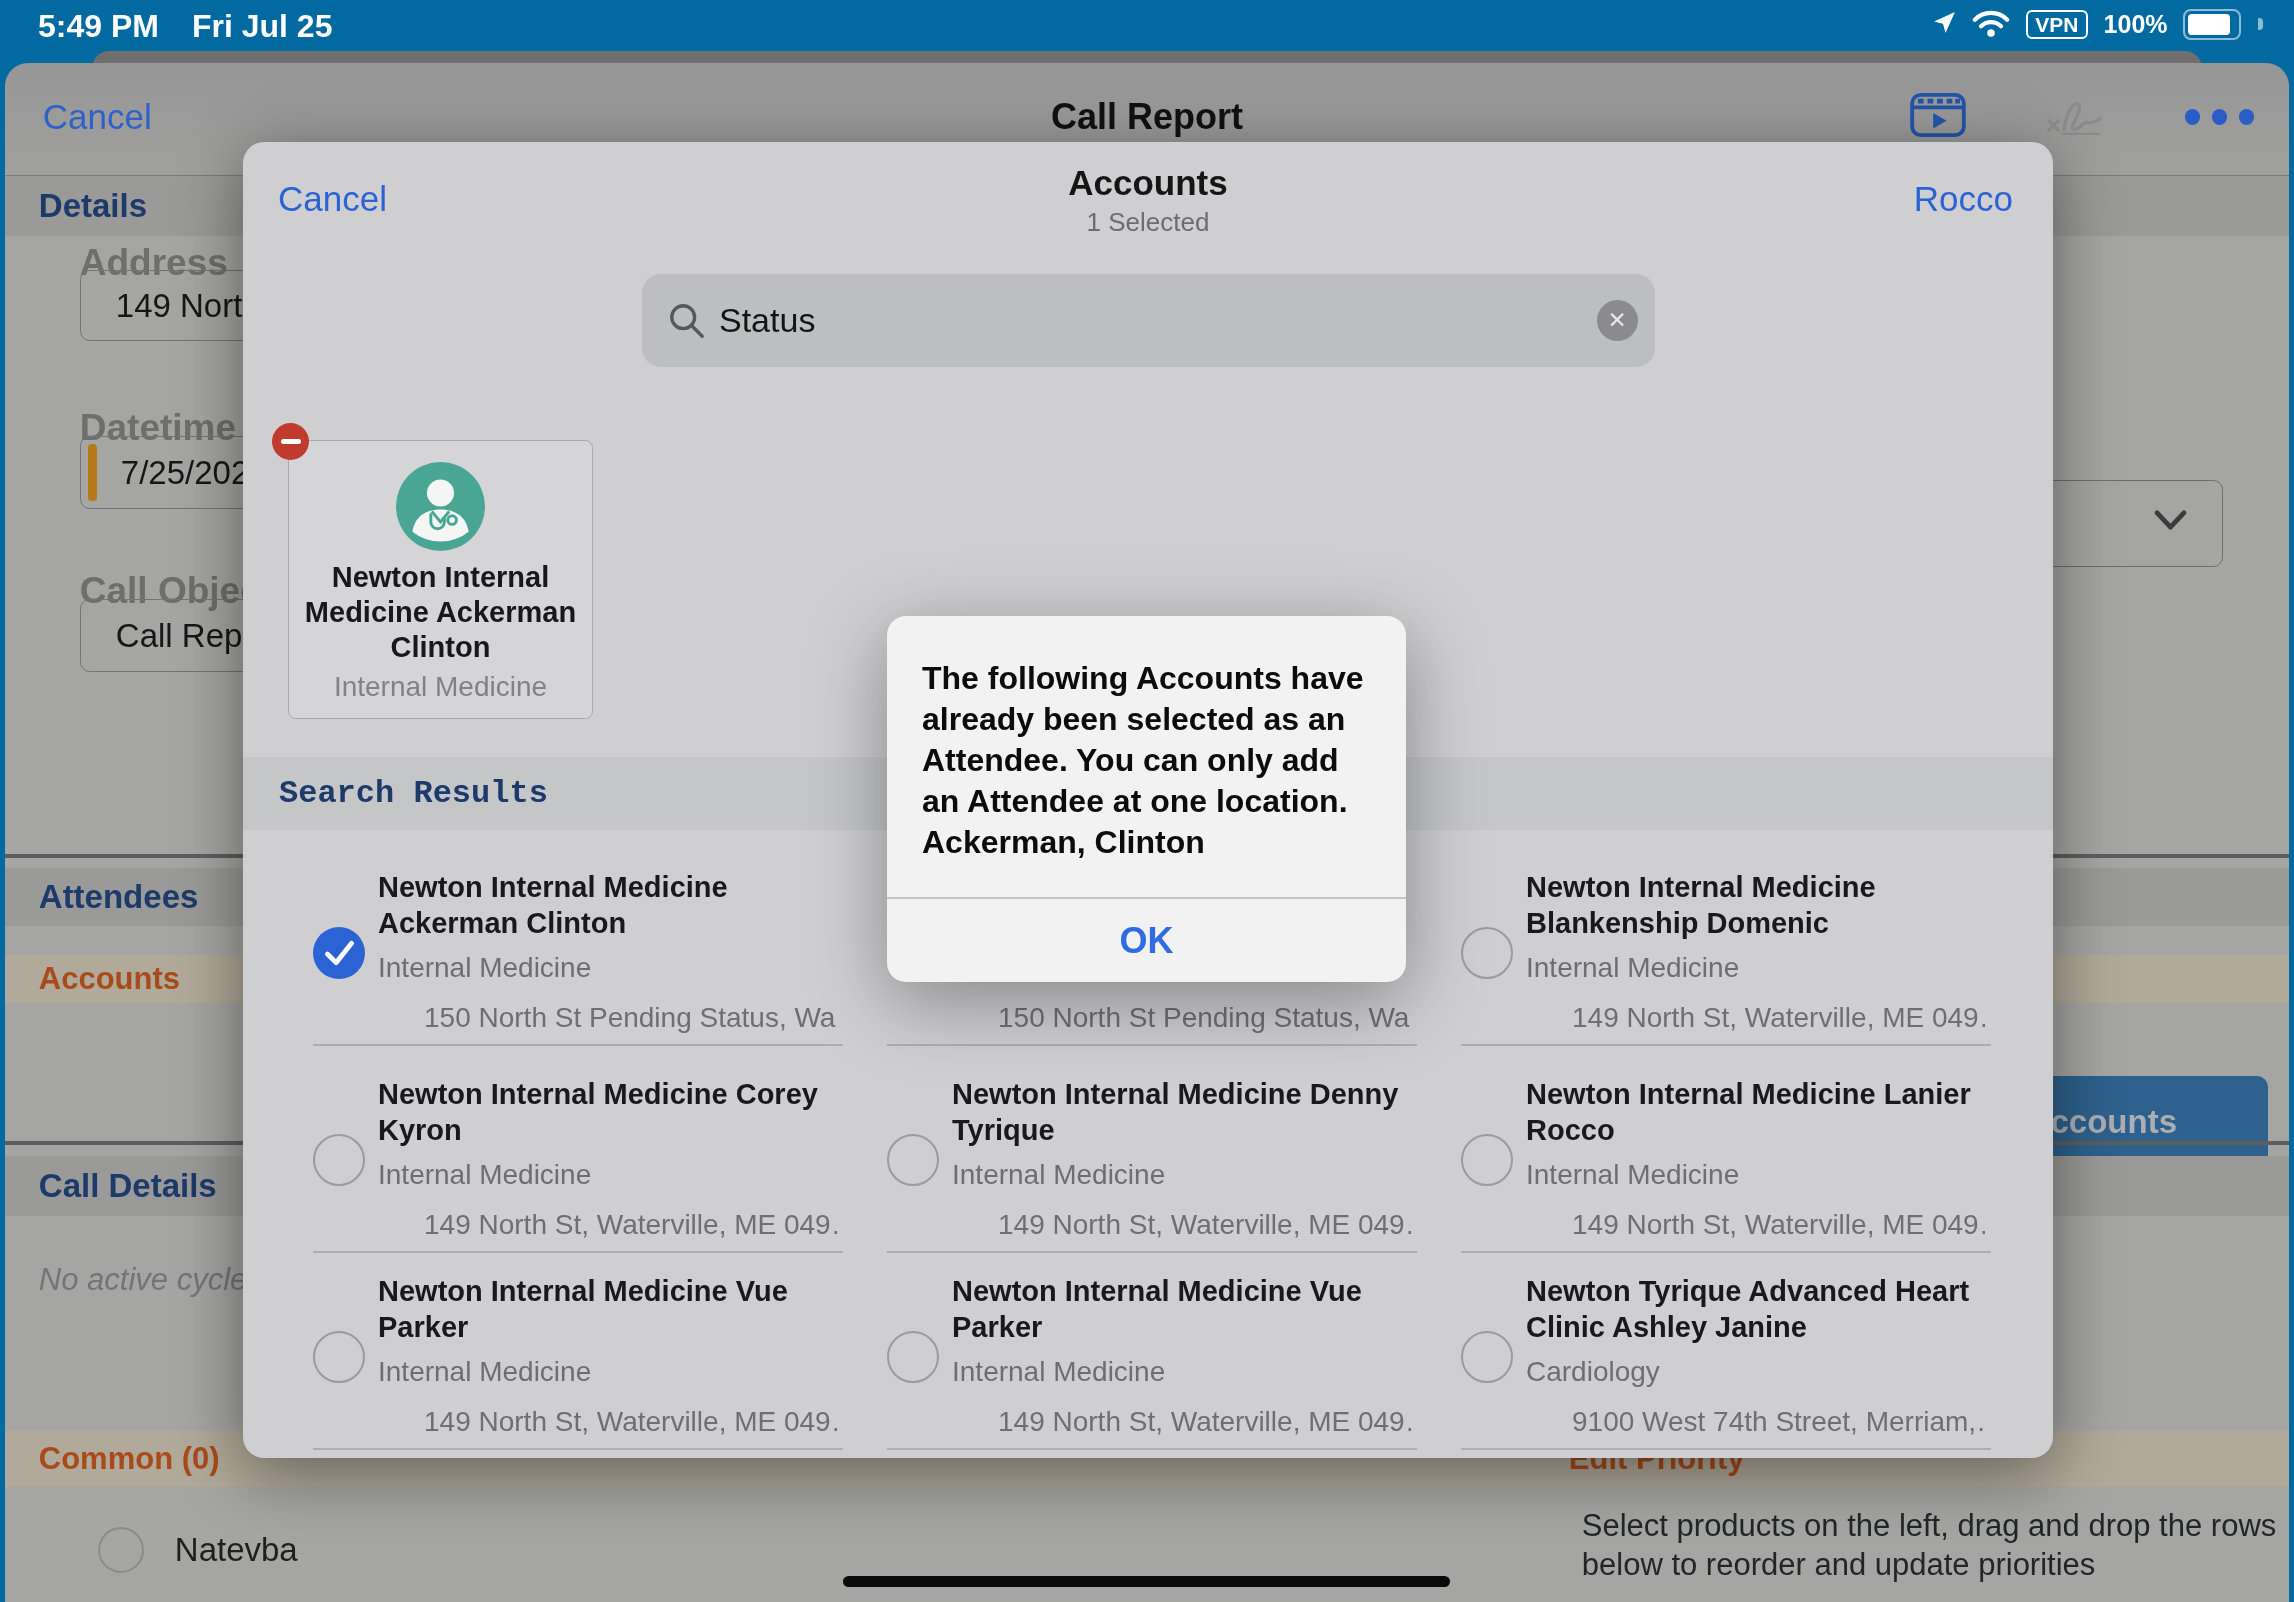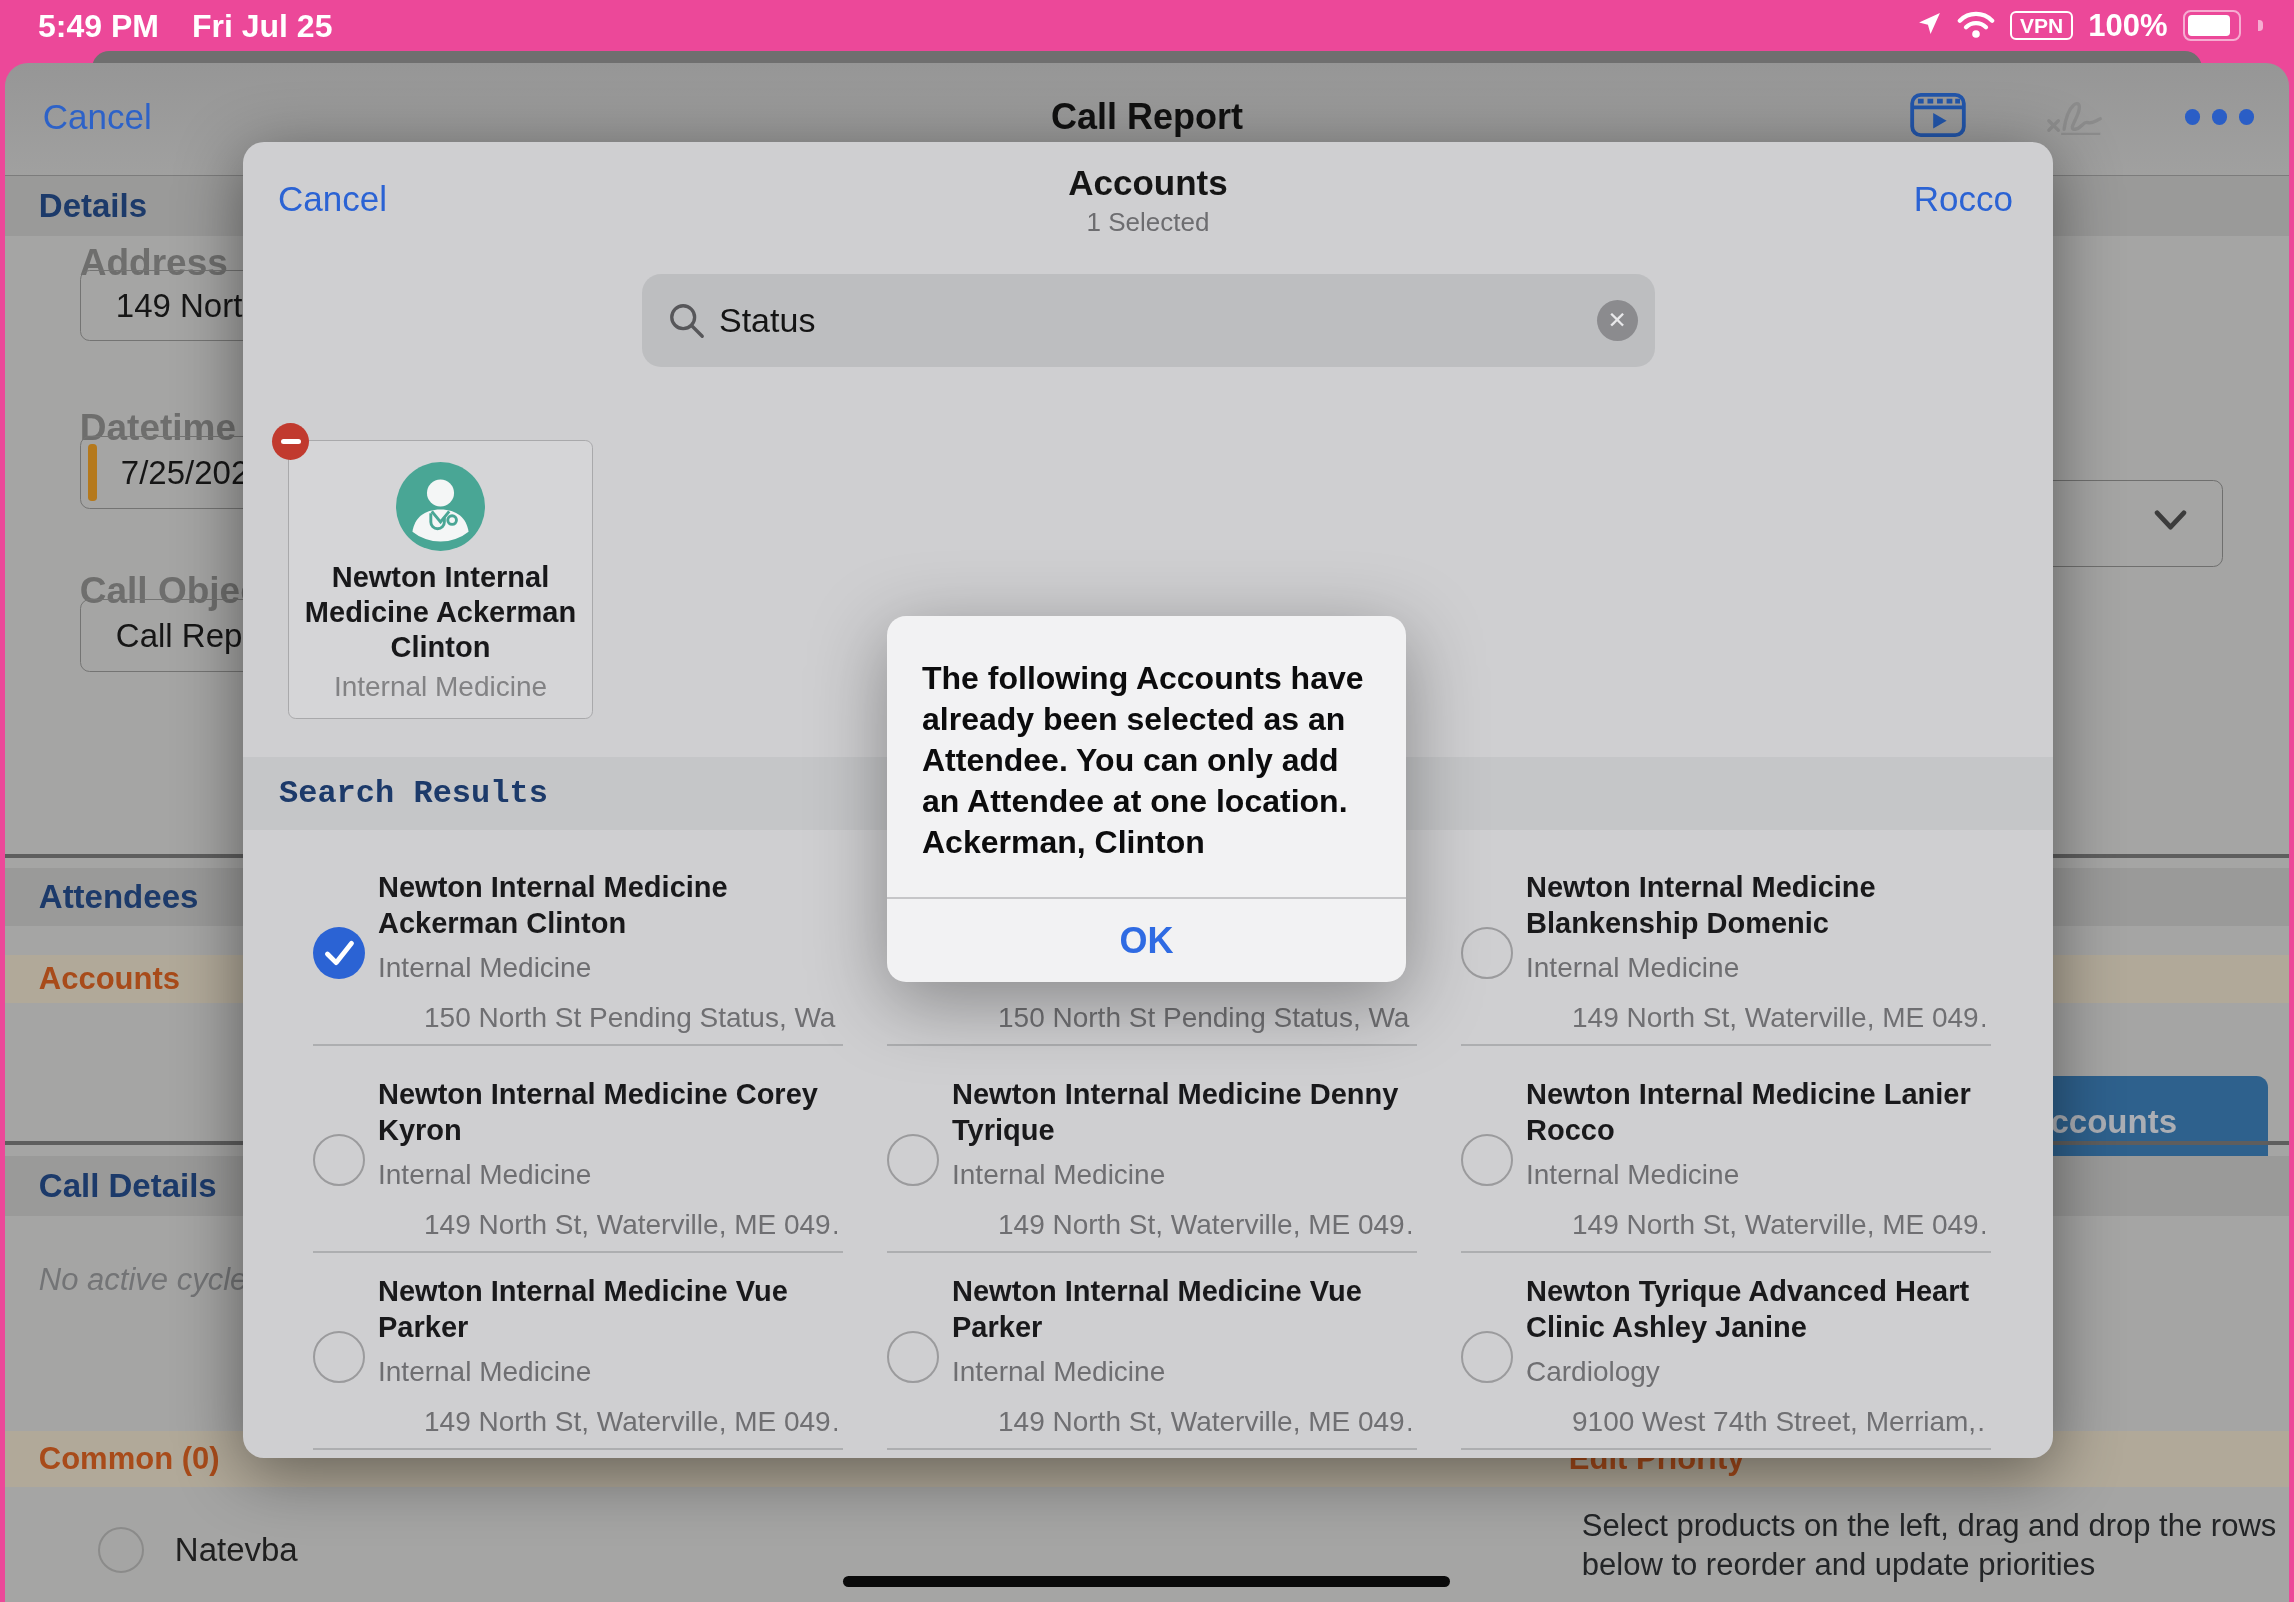--- a/index.html
+++ b/index.html
@@ -1,23 +1,23 @@
 <!DOCTYPE html>
 <html><head>
 <meta charset="utf-8">
 <style>
   html,body{margin:0;padding:0;background:#000;}
-  .stage{position:relative;width:2294px;height:1602px;background:#ec4899;overflow:hidden;
+  .stage{position:relative;width:2294px;height:1602px;background:#0369a1;overflow:hidden;
          font-family:"Liberation Sans","DejaVu Sans",sans-serif;-webkit-font-smoothing:antialiased;}
   
   .statusbar{position:absolute;left:0;top:0;width:100%;height:50px;color:#fff;z-index:50;}
   .sb-left{position:absolute;left:38px;top:7.7px;font-size:32px;font-weight:bold;display:flex;gap:33px;}
   .sb-right{position:absolute;right:31px;top:7.7px;display:flex;align-items:center;gap:15.4px;}
   .vpn{border:2.9px solid #fff;border-radius:6px;font-size:21px;font-weight:bold;padding:1px 7.7px;line-height:23px;}
-  .pct{font-size:31px;font-weight:bold;}
+  .pct{font-size:25px;font-weight:bold;}
   .batt{position:relative;width:54px;height:27px;border:2.9px solid rgba(255,255,255,.55);border-radius:7.7px;display:inline-block;}
   .batt-fill{position:absolute;left:2.9px;top:2.9px;bottom:2.9px;width:42px;background:#fff;border-radius:3.8px;}
   .batt-nub{width:4.8px;height:11.5px;background:rgba(255,255,255,.55);border-radius:0 3.8px 3.8px 0;margin-left:1.9px;}
   
   .stackcard{position:absolute;left:92px;right:92px;top:51px;height:33px;background:#6f6f6f;border-radius:17.3px 17.3px 0 0;z-index:1;}
   .page{position:absolute;left:4.8px;right:4.8px;top:63px;bottom:0;border-radius:23px 23px 0 0;overflow:hidden;
         background:linear-gradient(#969696,#a5a5a4 163px);z-index:2;color:#161616;}
   .pg-header{position:absolute;left:0;top:0;width:100%;height:108px;}
   .pg-cancel{position:absolute;left:38px;top:0;line-height:108px;font-size:35px;color:#2d62c8;}
   .pg-title{position:absolute;left:0;width:100%;text-align:center;line-height:108px;font-size:36px;font-weight:bold;color:#111;}

